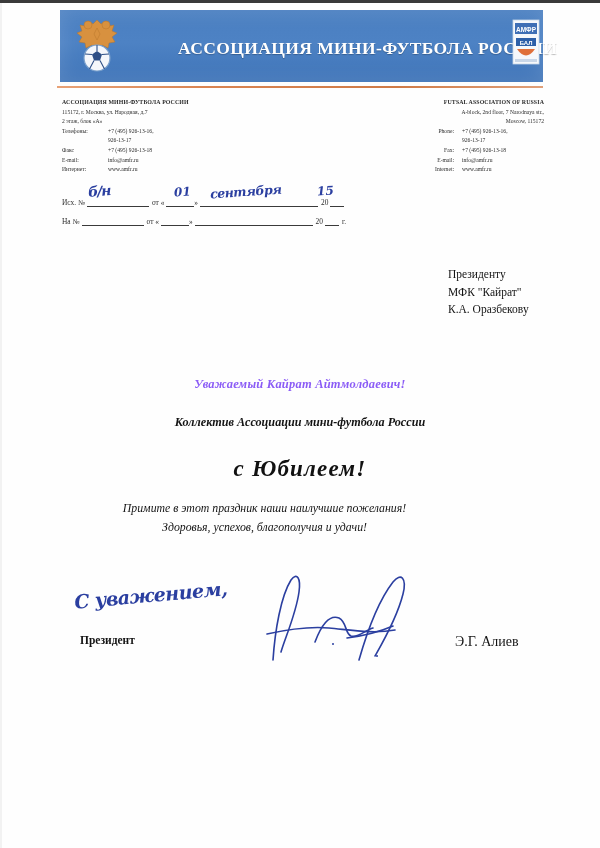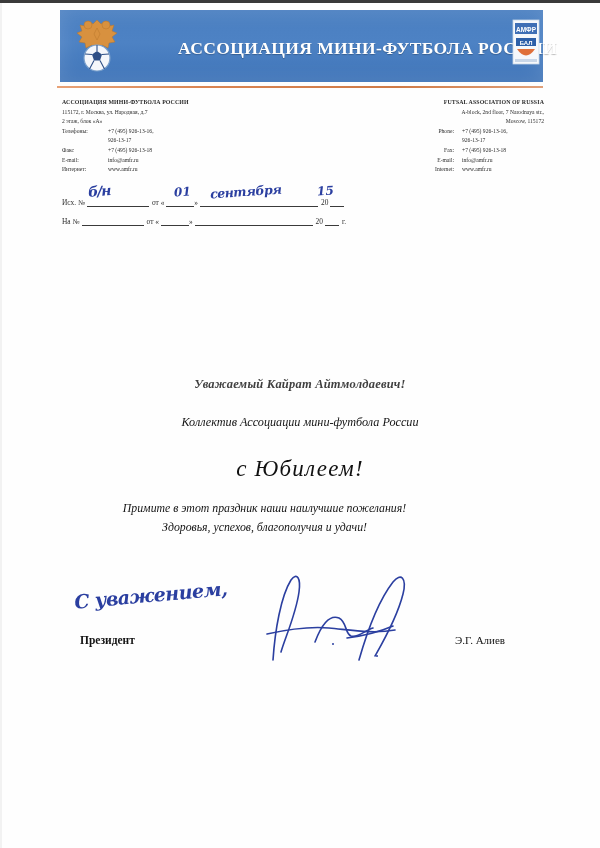--- a/index.html
+++ b/index.html
@@ -180,40 +180,41 @@
 
   
   .greeting {
     position: absolute;
     left: 0; top: 377px;
     width: 600px;
     text-align: center;
     font-style: italic;
     font-weight: bold;
     font-size: 12.5px;
-    color: #404040;
+    color: #8b5cf6;
     letter-spacing: 0.2px;
   }
   .para1 {
     position: absolute;
     left: 0; top: 413px;
     width: 600px;
     text-align: center;
     font-style: italic;
     font-size: 12.2px;
     line-height: 19px;
     color: #141414;
+    font-weight: bold;
   }
   .jubilee {
     position: absolute;
     left: 0; top: 456px;
     width: 600px;
     text-align: center;
     font-style: italic;
-    font-weight: normal;
+    font-weight: bold;
     font-size: 23px;
     letter-spacing: 1.2px;
     color: #111111;
   }
   .para2 {
     position: absolute;
     left: 0; top: 499px;
     width: 529px;
     text-align: center;
     font-style: italic;
@@ -238,21 +239,21 @@
   .sig-title {
     position: absolute;
     left: 80px; top: 634px;
     font-size: 11.5px;
     color: #141414;
     font-weight: bold;
   }
   .sig-name {
     position: absolute;
     left: 455px; top: 634px;
-    font-size: 11px;
+    font-size: 14px;
     color: #141414;
   }
   .sig-scribble {
     position: absolute;
     left: 255px; top: 572px;
     width: 180px; height: 90px;
   }
   .sig-scribble svg { display:block; }
 </style>
 </head>
@@ -376,20 +377,25 @@
       <span class="uline u3"></span>
       <span class="gap"></span>
       <span class="lead">20</span>
       <span class="uline u4"></span>
       <span class="gap"></span>
       <span class="lead">г.</span>
     </div>
 
   </div>
 
+  <div class="addressee">
+    <div>Президенту</div>
+    <div>МФК "Кайрат"</div>
+    <div>К.А. Оразбекову</div>
+  </div>
 
   <div class="greeting">Уважаемый Кайрат Айтмолдаевич!</div>
 
   <div class="para1">
     <div>Коллектив Ассоциации мини-футбола России</div>
   </div>
 
   <div class="jubilee">с Юбилеем!</div>
 
   <div class="para2">

